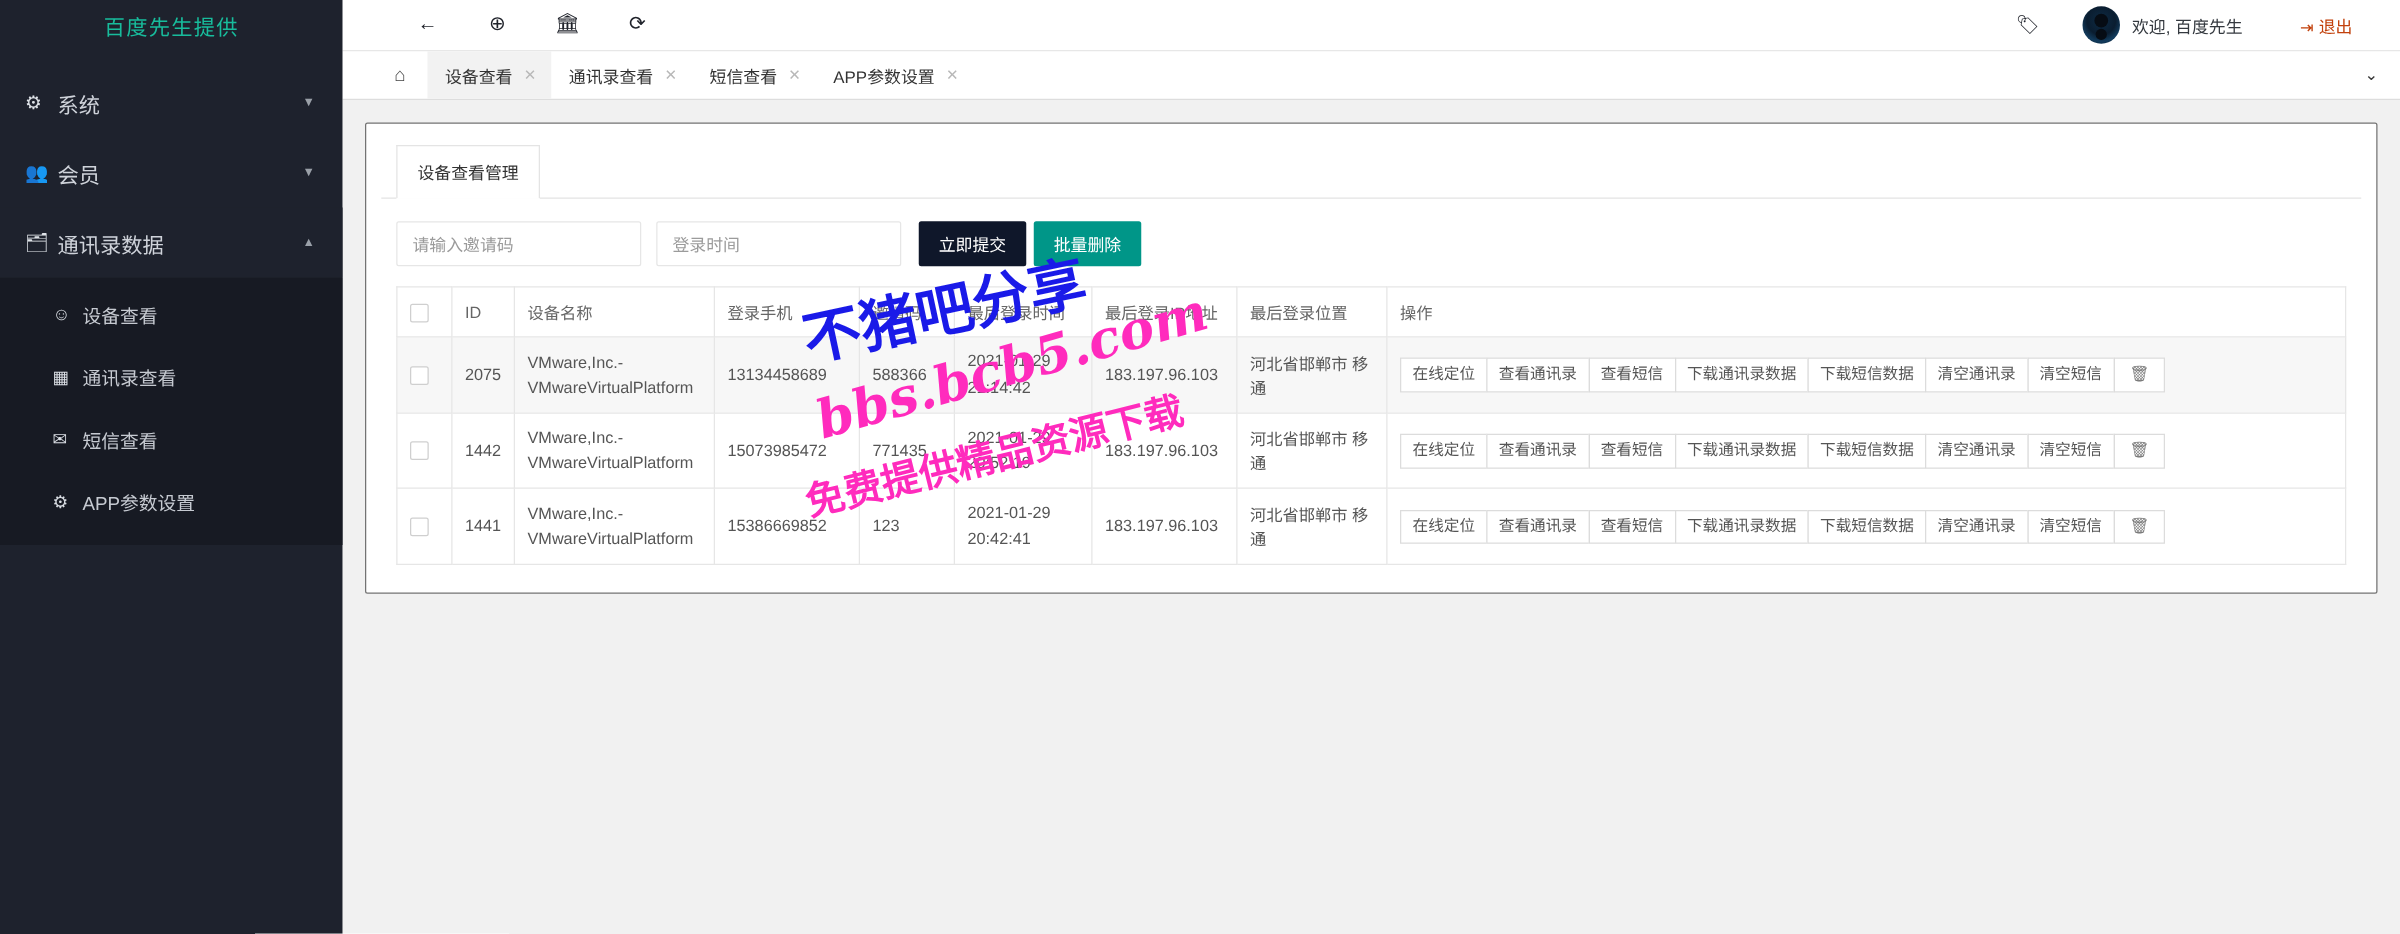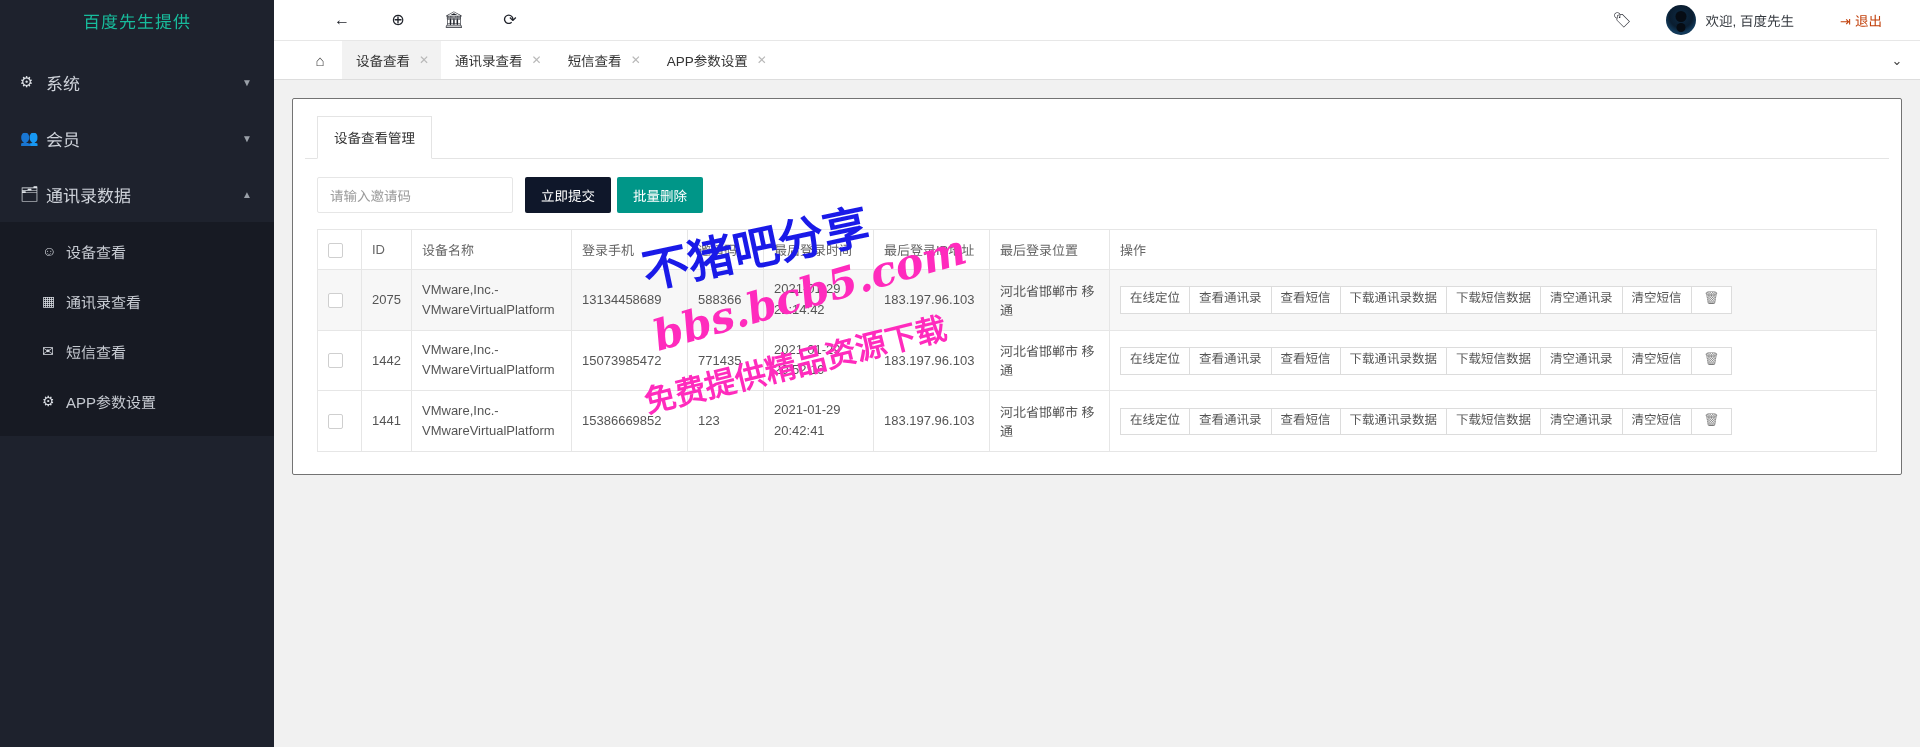--- a/index.html
+++ b/index.html
@@ -186,21 +186,21 @@
   .c-ip   { width: 116px; }
   .c-loc  { width: 120px; }
   .devname { line-height: 1.55; }
   .timecell { line-height: 1.6; }
   .act-group { display: inline-flex; flex-wrap: wrap; }
   .abtn {
     border: 1px solid #dcdcdc; background: #fff;
     font-size: 12.5px; color: #555;
     padding: 5px 9px; margin: 0 -1px -1px 0;
     cursor: pointer; white-space: nowrap;
-    font-family: Liberation Mono, monospace; line-height: 1.25;
+    font-family: Liberation Serif, serif; line-height: 1.25;
   }
   .abtn.trash { color: #7a7a7a; padding: 5px 12px; }
 
   
   .wm { position: absolute; pointer-events: none; user-select: none; white-space: nowrap; }
   .wm1 {
     left: 640px; top: 212px;
     font-size: 46px; color: #1a1ae8; font-weight: bold;
     transform: rotate(-12deg);
     font-family: "DejaVu Sans", sans-serif;
@@ -306,20 +306,21 @@
 
     <div class="content">
       <div class="card">
 
         <div class="card-tabs">
           <div class="card-tab">设备查看管理</div>
         </div>
 
         <div class="searchbar">
           <div class="field f2">请输入邀请码</div>
+          <div class="field f3">登录时间</div>
           <button class="btn-submit">立即提交</button>
           <button class="btn-batch">批量删除</button>
         </div>
 
         <div class="tablewrap">
           <table class="grid">
             <thead>
               <tr>
                 <th class="c-cb">
                   <span class="cb"></span>

